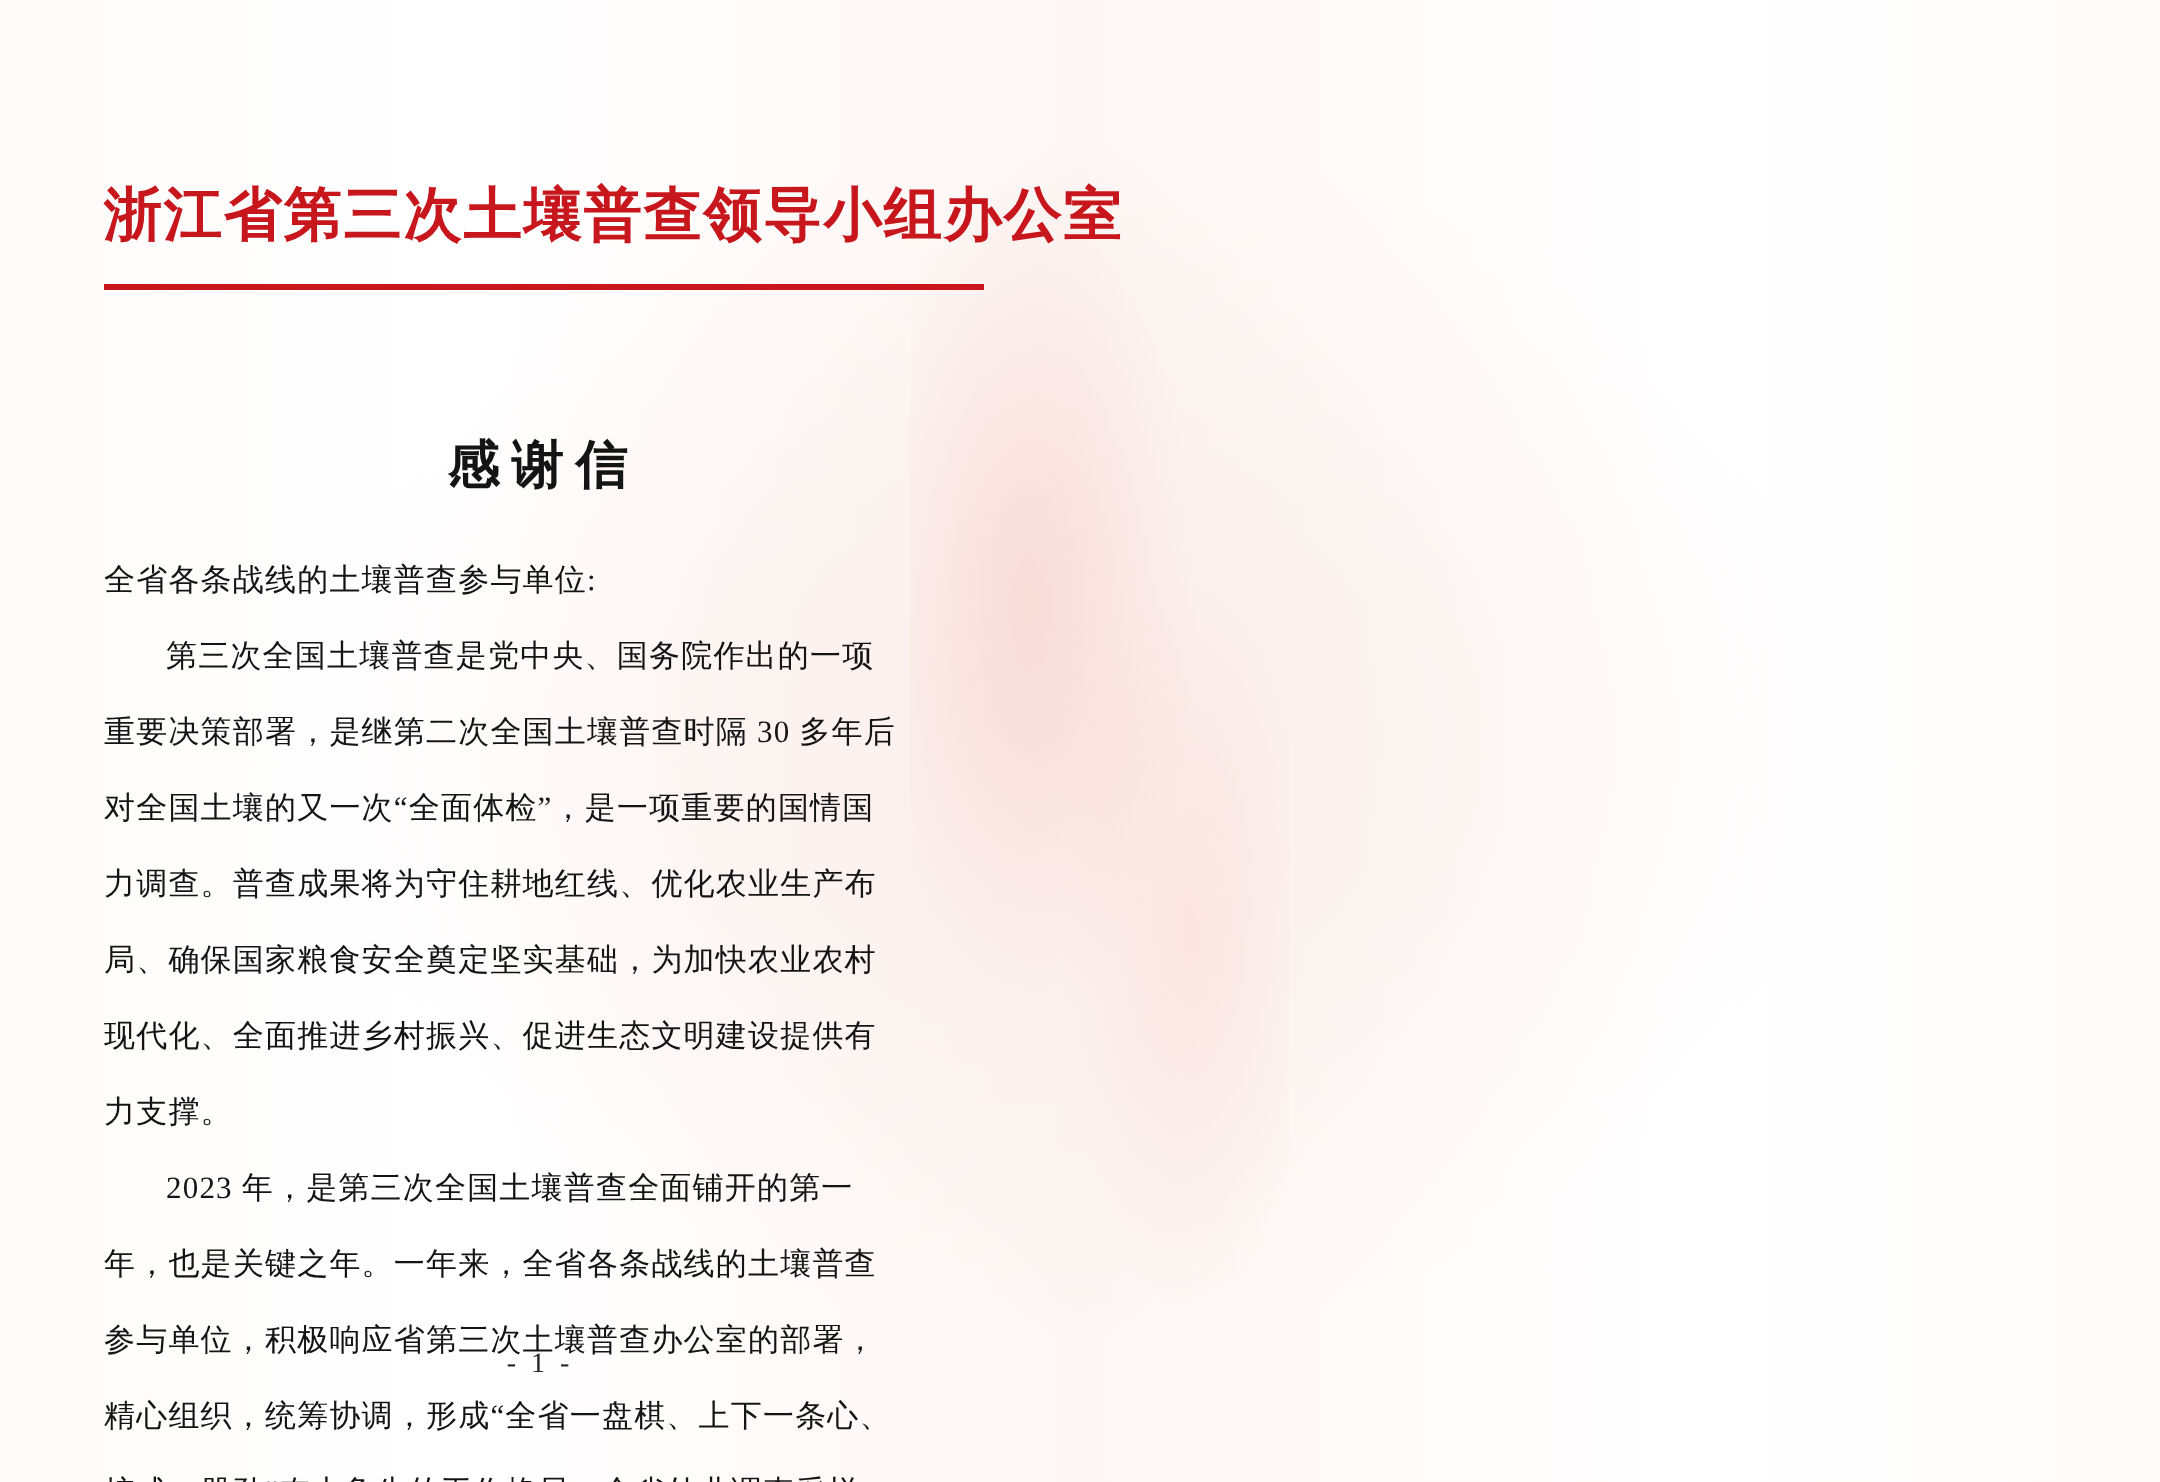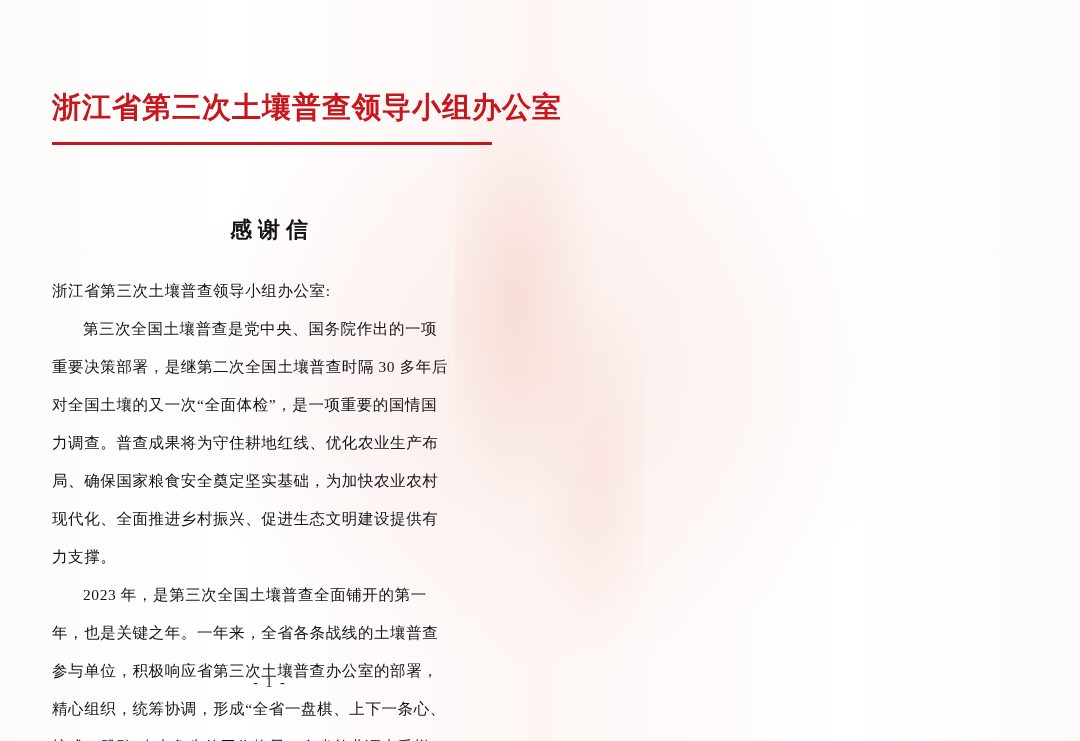--- a/index.html
+++ b/index.html
@@ -63,21 +63,21 @@
     background: #c8161d;
     width: 440px;
   }
 
   .doc-title {
     position: absolute;
     left: 52px;
     top: 215px;
     width: 440px;
     text-align: center;
-    font-size: 22px;
+    font-size: 26px;
     font-weight: bold;
     letter-spacing: 6px;
     color: #141414;
   }
 
   .body-col {
     position: absolute;
     font-size: 15.5px;
     line-height: 38px;
     color: #141414;
@@ -110,21 +110,21 @@
   <div class="sheet sheet-left">
 
     <div class="letterhead">
       <div class="letterhead-title">浙江省第三次土壤普查领导小组办公室</div>
       <div class="letterhead-rule"></div>
     </div>
 
     <div class="doc-title">感谢信</div>
 
     <div class="body-col body-left">
-      <p class="para">浙江省第三次土壤普查领导小组办公室:</p>
+      <p class="para">全省各条战线的土壤普查参与单位:</p>
       <p class="para indent">第三次全国土壤普查是党中央、国务院作出的一项重要决策部署，是继第二次全国土壤普查时隔 30 多年后对全国土壤的又一次“全面体检”，是一项重要的国情国力调查。普查成果将为守住耕地红线、优化农业生产布局、确保国家粮食安全奠定坚实基础，为加快农业农村现代化、全面推进乡村振兴、促进生态文明建设提供有力支撑。</p>
       <p class="para indent">2023 年，是第三次全国土壤普查全面铺开的第一年，也是关键之年。一年来，全省各条战线的土壤普查参与单位，积极响应省第三次土壤普查办公室的部署，精心组织，统筹协调，形成“全省一盘棋、上下一条心、拧成一股劲”奋力争先的工作格局，全省外业调查采样、样品制备和检测样点所覆盖普查面积全部超过年度考核目标任务，进度位居全国前列。</p>
 
     </div>
 
     <div class="page-num page-num-left">- 1 -</div>
   </div>
 
   <div class="sheet sheet-right">
     

